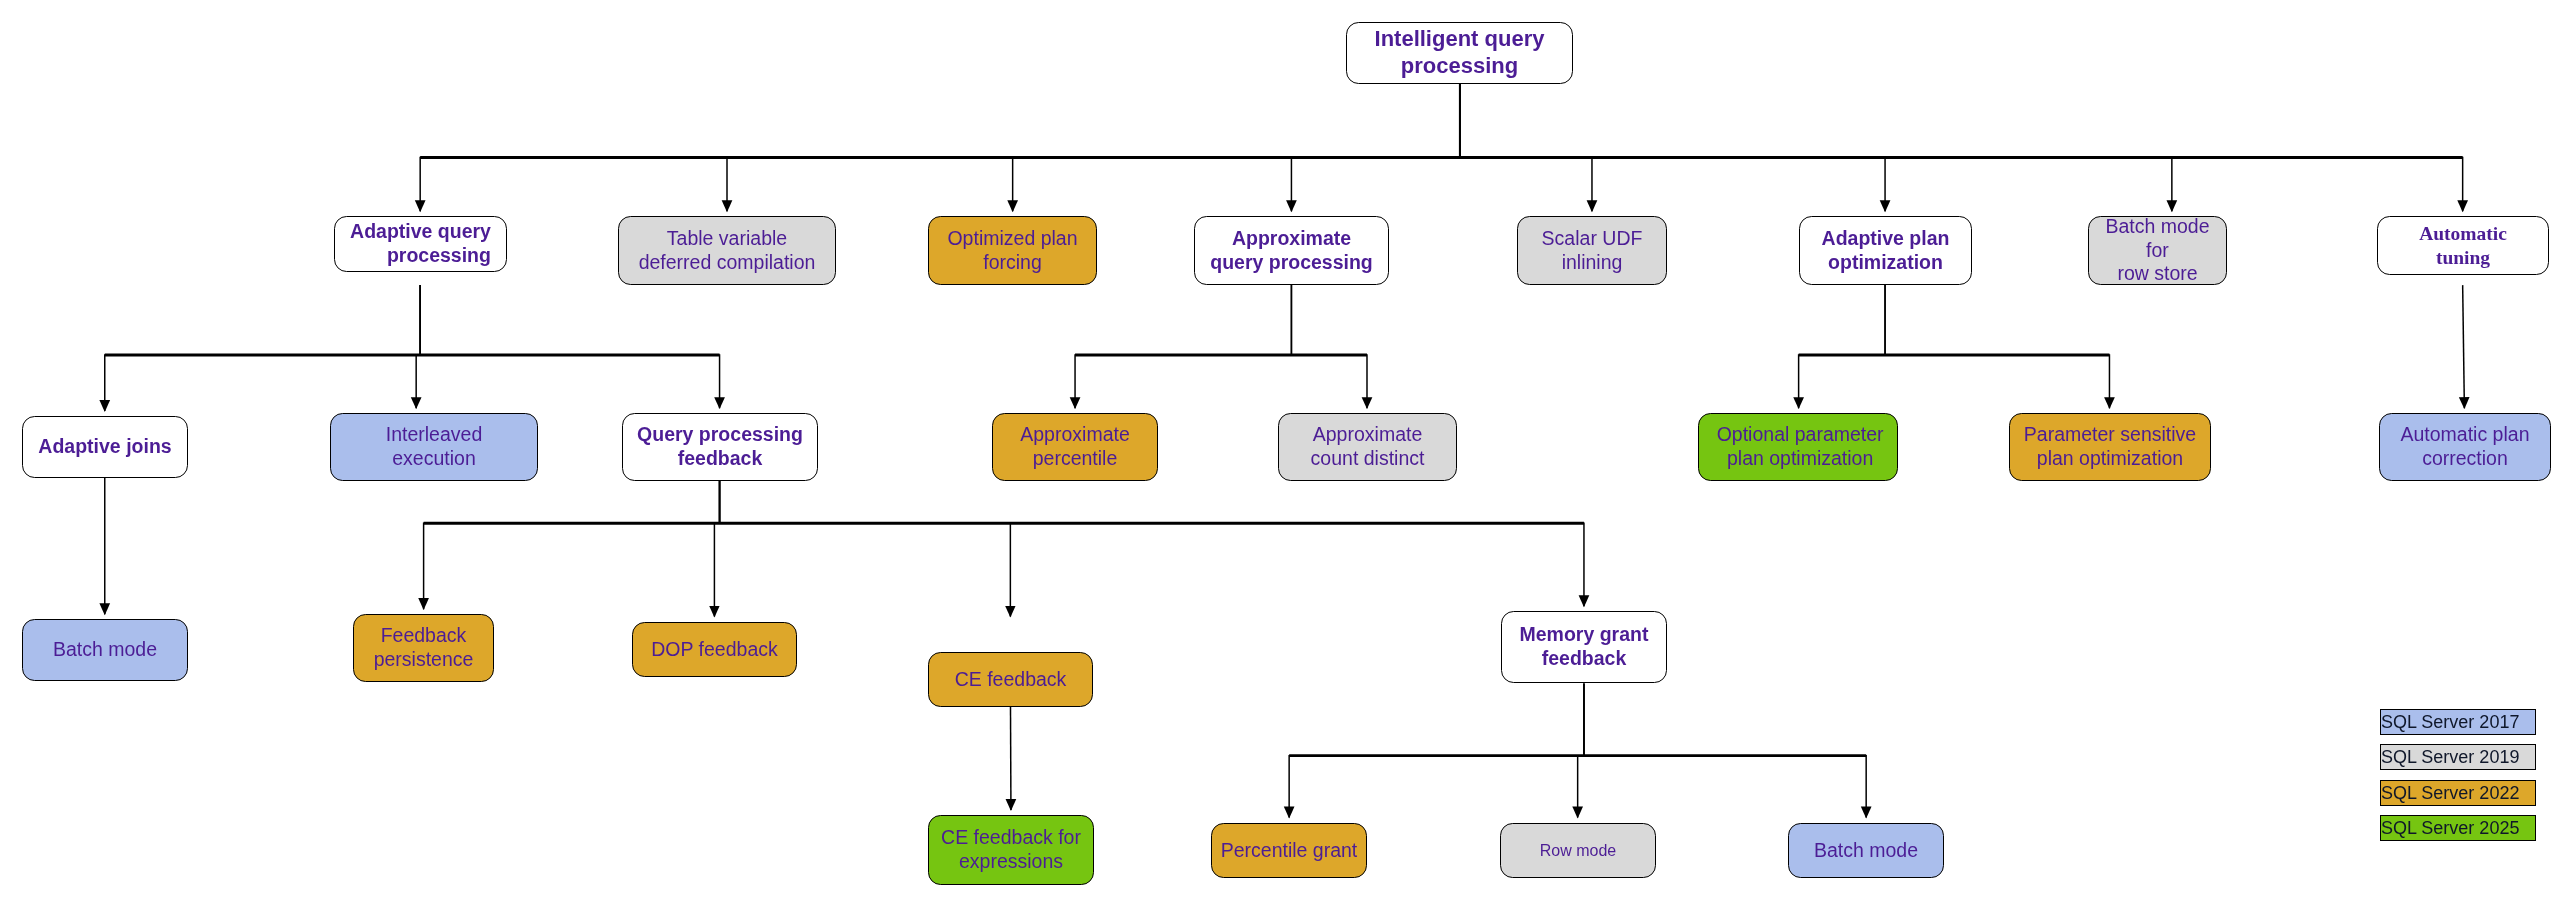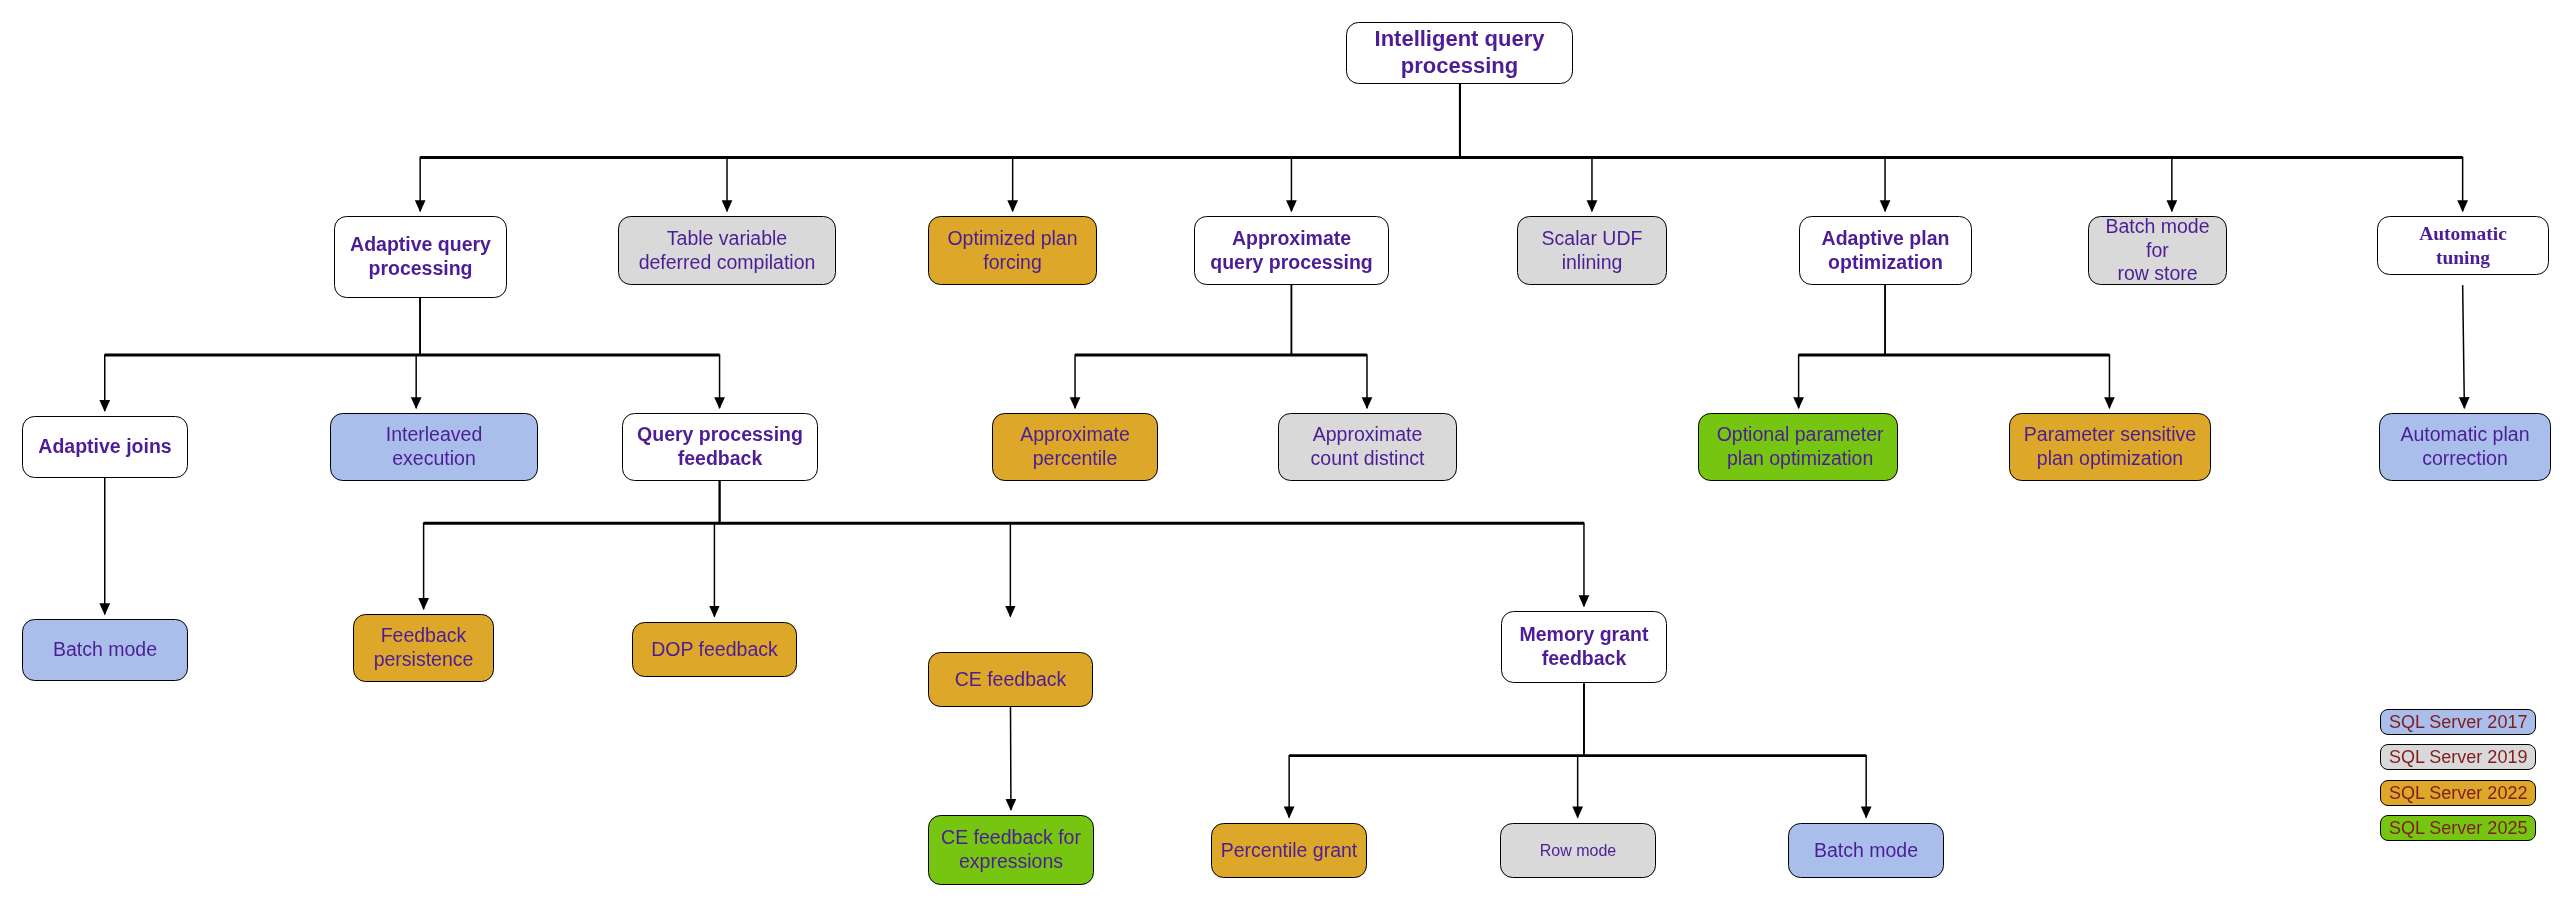--- a/index.html
+++ b/index.html
@@ -40,28 +40,28 @@
   }
   .node.fill-white  { background: #ffffff; font-weight: bold; }
   .node.fill-gray   { background: #d9d9d9; font-weight: normal; }
   .node.fill-orange { background: #dda72a; font-weight: normal; }
   .node.fill-blue   { background: #aabeec; font-weight: normal; }
   .node.fill-green  { background: #76c511; font-weight: normal; }
   .legend-item {
     position: absolute;
     box-sizing: border-box;
     border: 1.7px solid #000000;
-    border-radius: 8px;
+    border-radius: 0;
     display: flex;
     align-items: center;
     justify-content: flex-start;
-    padding-left: 8px;
+    padding-left: 0;
     font-size: 18px;
     font-weight: normal;
-    color: #7f1d1d;
+    color: #0f172a;
     font-family: "Liberation Sans", sans-serif;
   }
 </style>
 </head>
 <body>
 
 <div id="diagram-root" style="width: 2576px; height: 916px; background: rgb(255, 255, 255);">
   <svg id="edge-layer" viewBox="0 0 4500 1600" width="2576" height="916" xmlns="http://www.w3.org/2000/svg">
     <defs>
       <marker id="arrowhead" markerWidth="9" markerHeight="9" refX="7.4" refY="4.5" orient="auto" markerUnits="strokeWidth">
@@ -98,21 +98,21 @@
         <path d="M 183 620 L 1257 620" stroke="#000000" stroke-width="5" fill="none"></path>
         <path d="M 1878 620 L 2388 620" stroke="#000000" stroke-width="5" fill="none"></path>
         <path d="M 3142 620 L 3685 620" stroke="#000000" stroke-width="5" fill="none"></path>
         <path d="M 740 914 L 2767 914" stroke="#000000" stroke-width="5" fill="none"></path>
         <path d="M 2252 1320 L 3260 1320" stroke="#000000" stroke-width="5" fill="none"></path>
       </g>
   </svg>
   <div id="nodes-layer">
       <div class="node fill-white" style="left: 1346px; top: 22px; width: 227px; height: 62px; font-size: 22px;">Intelligent query
 processing</div>
-      <div class="node fill-white" style="left: 334px; top: 216px; width: 173px; height: 82px; font-size: 19.5px;">Adaptive query
+      <div class="node fill-white" style="left: 334px; top: 216px; width: 173px; height: 56px; font-size: 19.5px; text-align: right;">Adaptive query
 processing</div>
       <div class="node fill-gray" style="left: 618px; top: 216px; width: 218px; height: 69px; font-size: 19.5px;">Table variable
 deferred compilation</div>
       <div class="node fill-orange" style="left: 928px; top: 216px; width: 169px; height: 69px; font-size: 19.5px;">Optimized plan
 forcing</div>
       <div class="node fill-white" style="left: 1194px; top: 216px; width: 195px; height: 69px; font-size: 19.5px;">Approximate
 query processing</div>
       <div class="node fill-gray" style="left: 1517px; top: 216px; width: 150px; height: 69px; font-size: 19.5px;">Scalar UDF
 inlining</div>
       <div class="node fill-white" style="left: 1799px; top: 216px; width: 173px; height: 69px; font-size: 19.5px;">Adaptive plan

